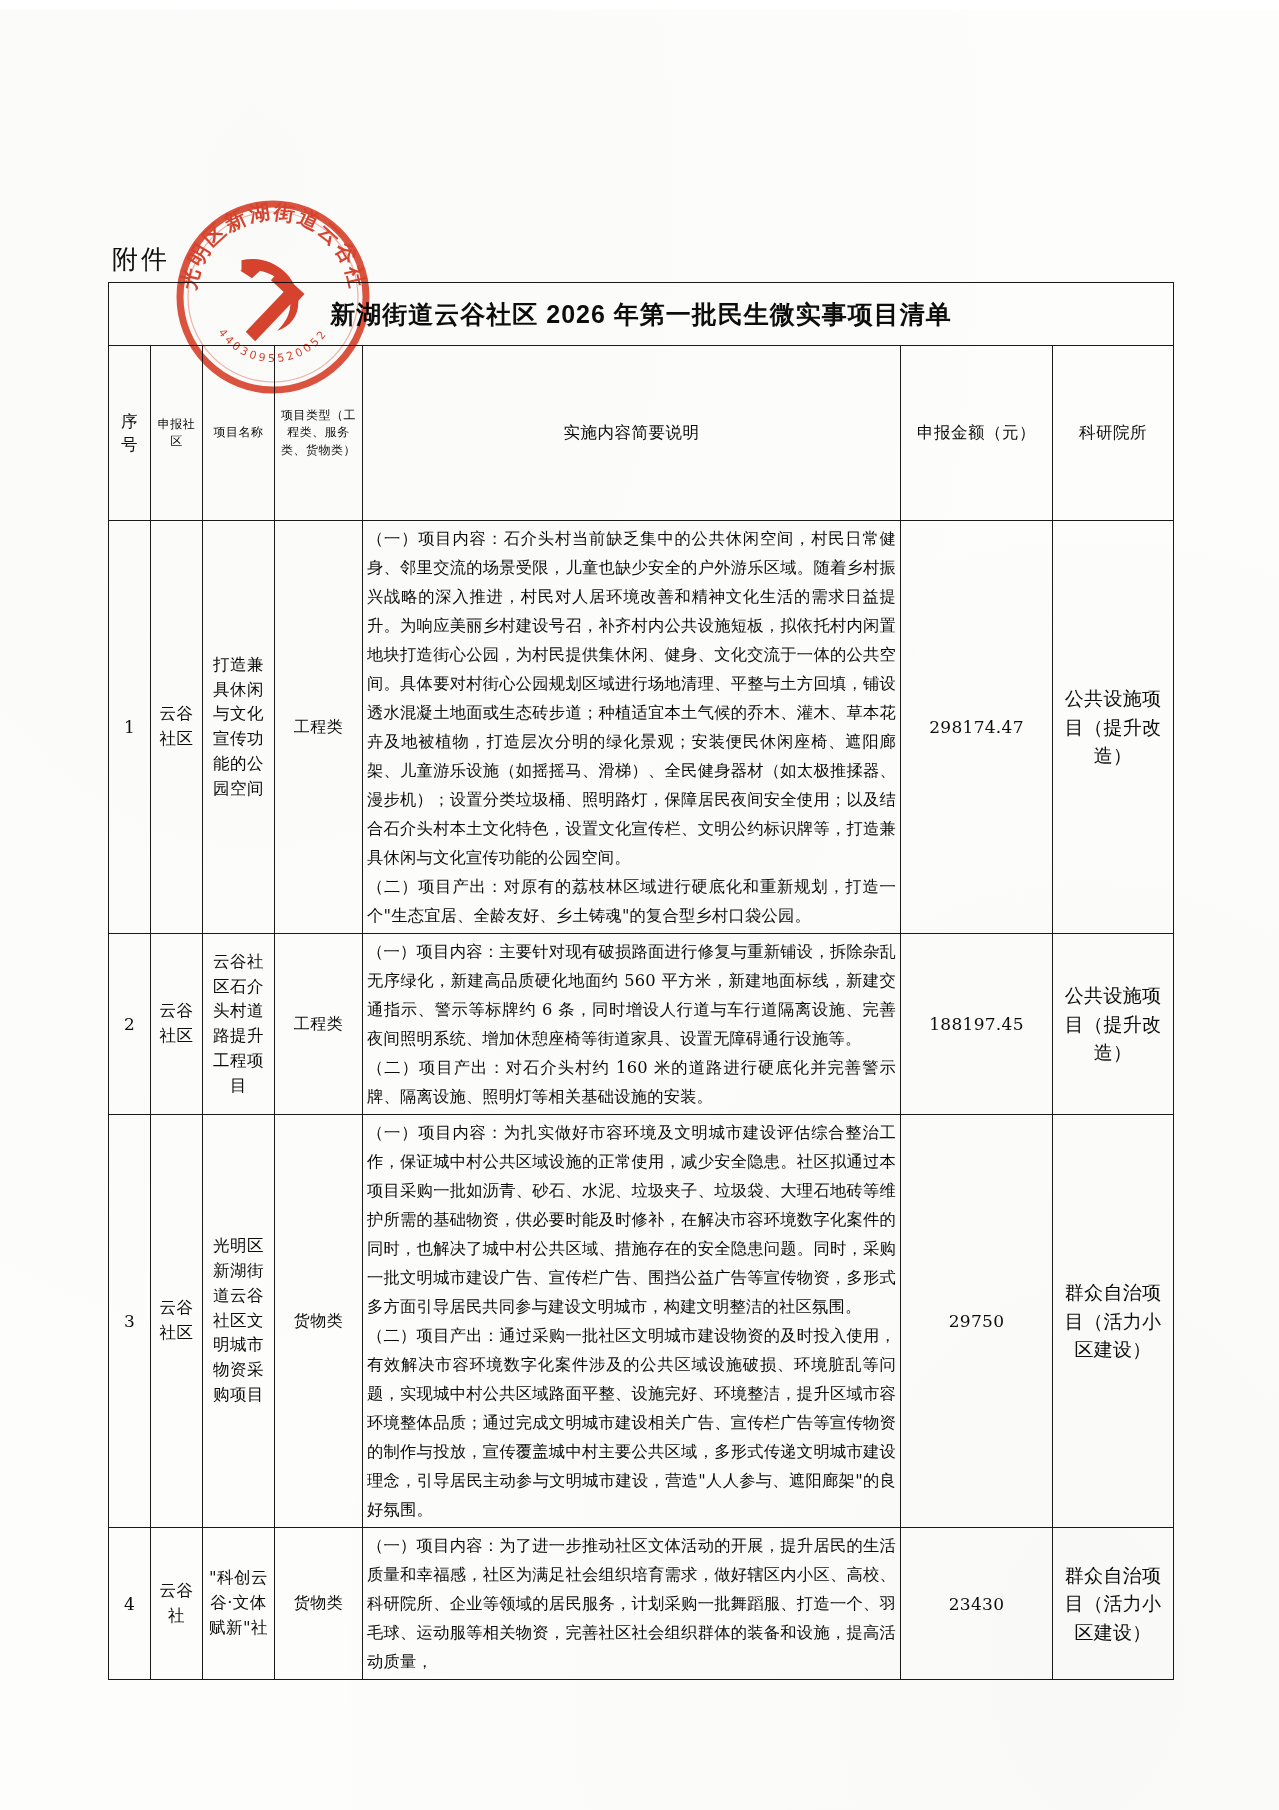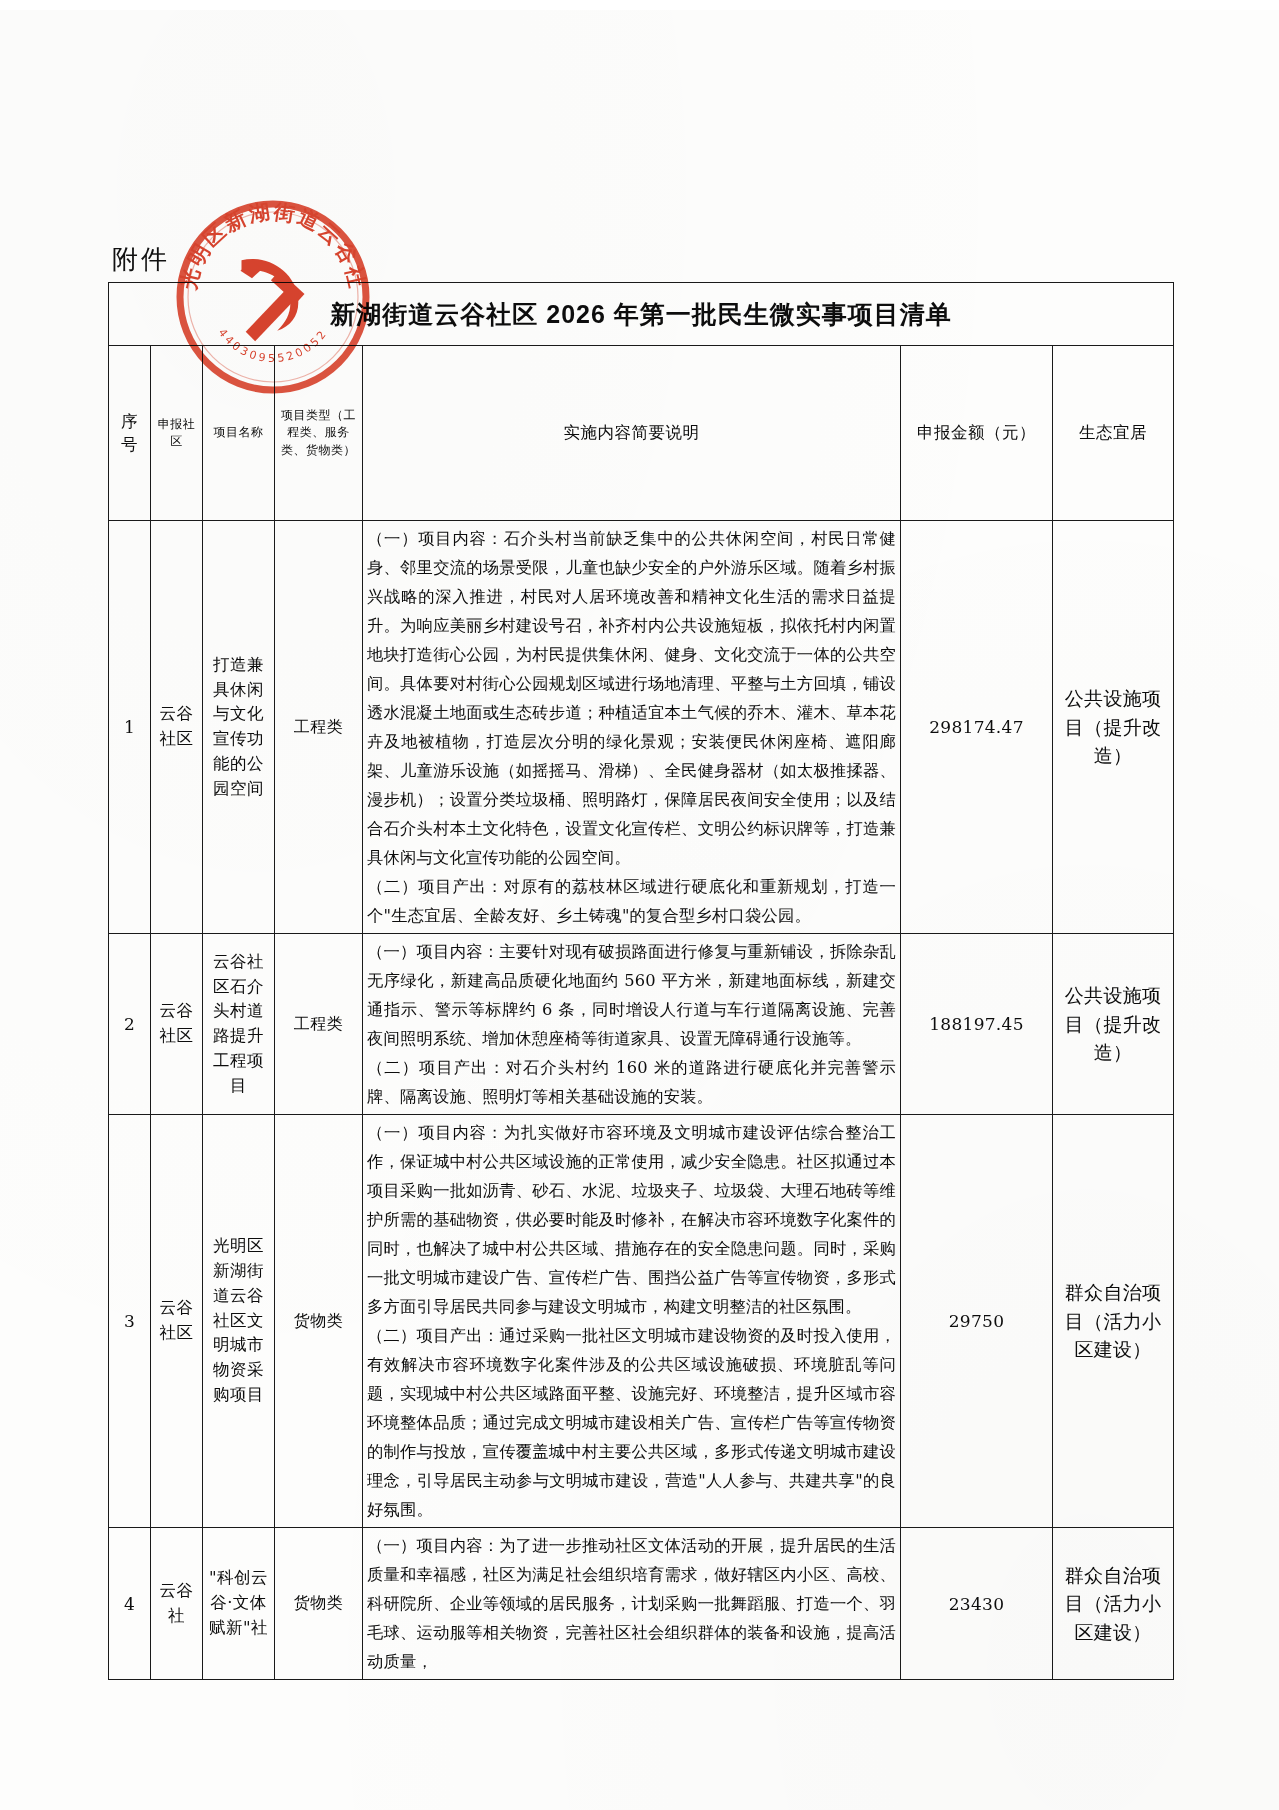--- a/index.html
+++ b/index.html
@@ -206,21 +206,21 @@
           </td>
         </tr>
 
         <tr>
           <td class="hdr">序号</td>
           <td class="hdr hdr-narrow">申报社区</td>
           <td class="hdr hdr-narrow">项目名称</td>
           <td class="hdr hdr-narrow">项目类型（工程类、服务类、货物类）</td>
           <td class="hdr">实施内容简要说明</td>
           <td class="hdr">申报金额（元）</td>
-          <td class="hdr">生态宜居</td>
+          <td class="hdr">科研院所</td>
         </tr>
 
         <tr>
           <td class="c-idx">1</td>
           <td class="c-vert">云谷社区</td>
           <td class="c-vert">打造兼具休闲与文化宣传功能的公园空间</td>
           <td class="c-type">工程类</td>
           <td class="c-desc">
             <p>（一）项目内容：石介头村当前缺乏集中的公共休闲空间，村民日常健身、邻里交流的场景受限，儿童也缺少安全的户外游乐区域。随着乡村振兴战略的深入推进，村民对人居环境改善和精神文化生活的需求日益提升。为响应美丽乡村建设号召，补齐村内公共设施短板，拟依托村内闲置地块打造街心公园，为村民提供集休闲、健身、文化交流于一体的公共空间。具体要对村街心公园规划区域进行场地清理、平整与土方回填，铺设透水混凝土地面或生态砖步道；种植适宜本土气候的乔木、灌木、草本花卉及地被植物，打造层次分明的绿化景观；安装便民休闲座椅、遮阳廊架、儿童游乐设施（如摇摇马、滑梯）、全民健身器材（如太极推揉器、漫步机）；设置分类垃圾桶、照明路灯，保障居民夜间安全使用；以及结合石介头村本土文化特色，设置文化宣传栏、文明公约标识牌等，打造兼具休闲与文化宣传功能的公园空间。</p>
             <p>（二）项目产出：对原有的荔枝林区域进行硬底化和重新规划，打造一个"生态宜居、全龄友好、乡土铸魂"的复合型乡村口袋公园。</p>
@@ -242,21 +242,21 @@
           <td class="c-cat">公共设施项目（提升改造）</td>
         </tr>
 
         <tr>
           <td class="c-idx">3</td>
           <td class="c-vert">云谷社区</td>
           <td class="c-vert">光明区新湖街道云谷社区文明城市物资采购项目</td>
           <td class="c-type">货物类</td>
           <td class="c-desc">
             <p>（一）项目内容：为扎实做好市容环境及文明城市建设评估综合整治工作，保证城中村公共区域设施的正常使用，减少安全隐患。社区拟通过本项目采购一批如沥青、砂石、水泥、垃圾夹子、垃圾袋、大理石地砖等维护所需的基础物资，供必要时能及时修补，在解决市容环境数字化案件的同时，也解决了城中村公共区域、措施存在的安全隐患问题。同时，采购一批文明城市建设广告、宣传栏广告、围挡公益广告等宣传物资，多形式多方面引导居民共同参与建设文明城市，构建文明整洁的社区氛围。</p>
-            <p>（二）项目产出：通过采购一批社区文明城市建设物资的及时投入使用，有效解决市容环境数字化案件涉及的公共区域设施破损、环境脏乱等问题，实现城中村公共区域路面平整、设施完好、环境整洁，提升区域市容环境整体品质；通过完成文明城市建设相关广告、宣传栏广告等宣传物资的制作与投放，宣传覆盖城中村主要公共区域，多形式传递文明城市建设理念，引导居民主动参与文明城市建设，营造"人人参与、共建共享"的良好氛围。</p>
+            <p>（二）项目产出：通过采购一批社区文明城市建设物资的及时投入使用，有效解决市容环境数字化案件涉及的公共区域设施破损、环境脏乱等问题，实现城中村公共区域路面平整、设施完好、环境整洁，提升区域市容环境整体品质；通过完成文明城市建设相关广告、宣传栏广告等宣传物资的制作与投放，宣传覆盖城中村主要公共区域，多形式传递文明城市建设理念，引导居民主动参与文明城市建设，营造"人人参与、遮阳廊架"的良好氛围。</p>
           </td>
           <td class="c-amt">29750</td>
           <td class="c-cat">群众自治项目（活力小区建设）</td>
         </tr>
 
         <tr>
           <td class="c-idx">4</td>
           <td class="c-vert">云谷社</td>
           <td class="c-vert">"科创云谷·文体赋新"社</td>
           <td class="c-type">货物类</td>

